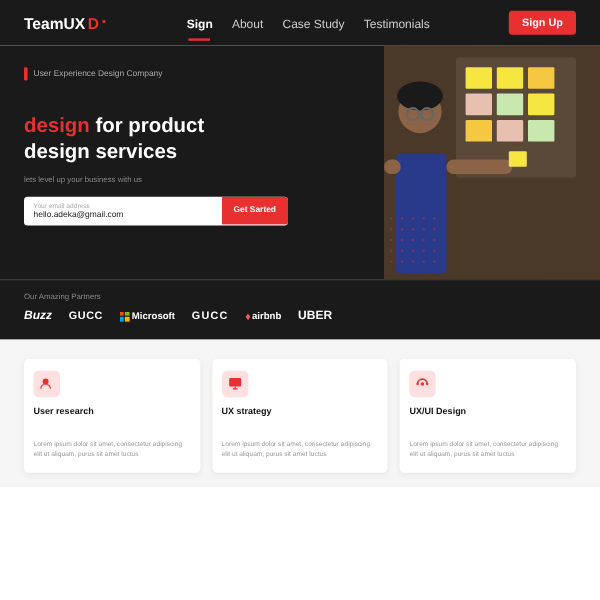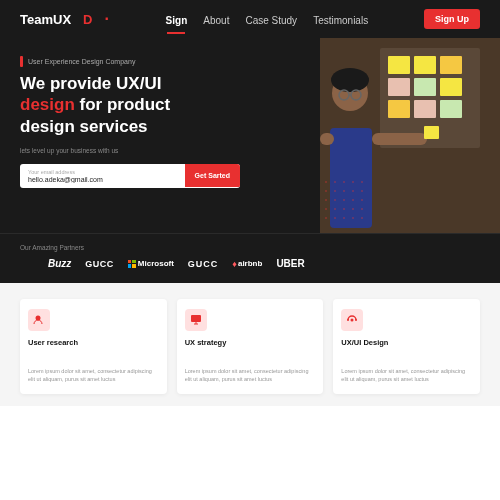--- a/index.html
+++ b/index.html
@@ -13,21 +13,21 @@
       justify-content: space-between;
       padding: 0 20px;
       height: 38px;
     }
     .nav-logo {
       color: #fff;
       font-weight: 700;
       font-size: 13px;
       display: flex;
       align-items: center;
-      gap: 12px;
+      gap: 2px;
     }
     .logo-x { color: #e83030; }
     .logo-dot { color: #e83030; font-size: 16px; line-height: 1; }
     .nav-links {
       display: flex;
       align-items: center;
       gap: 16px;
       list-style: none;
     }
     .nav-links li a {
@@ -191,23 +191,21 @@
       padding: 10px 20px 14px 20px;
       border-top: 1px solid #2a2a2a;
     }
     .partners-label {
       color: #888;
       font-size: 6.5px;
       margin-bottom: 7px;
     }
     .partners-logos {
       display: flex;
-      align-items: center;
       gap: 14px;
-      margin-left: 28px;
     }
     .partner-logo {
       color: #fff;
       font-size: 9px;
       font-weight: 800;
     }
     .partner-logo.buzz { font-style: italic; font-size: 10px; }
     .partner-logo.chase { font-weight: 700; font-size: 9px; letter-spacing: 0.5px; }
     .partner-logo.microsoft { font-size: 8px; display: flex; align-items: center; gap: 2px; }
     .ms-grid { display: grid; grid-template-columns: 1fr 1fr; gap: 1px; width: 8px; height: 8px; }
@@ -284,21 +282,21 @@
   <button class="nav-signup">Sign Up</button>
 </nav>
 
 <section class="hero">
   <div class="hero-left">
     <div class="hero-tag">
       <div class="hero-tag-bar"></div>
       <span class="hero-tag-text">User Experience Design Company</span>
     </div>
     <h1 class="hero-title">
-      <span>We provide UX/UI</span><br>
+      <br>
       <span class="red">design</span><span> for product</span><br>
       <span>design services</span>
     </h1>
     <p class="hero-subtitle">lets level up your business with us</p>
     <div class="hero-form">
       <div class="hero-input-wrap">
         <span class="hero-input-label">Your email address</span>
         <input class="hero-input" type="email" value="hello.adeka@gmail.com" style="">
       </div>
       <button class="hero-btn">Get Sarted</button>

